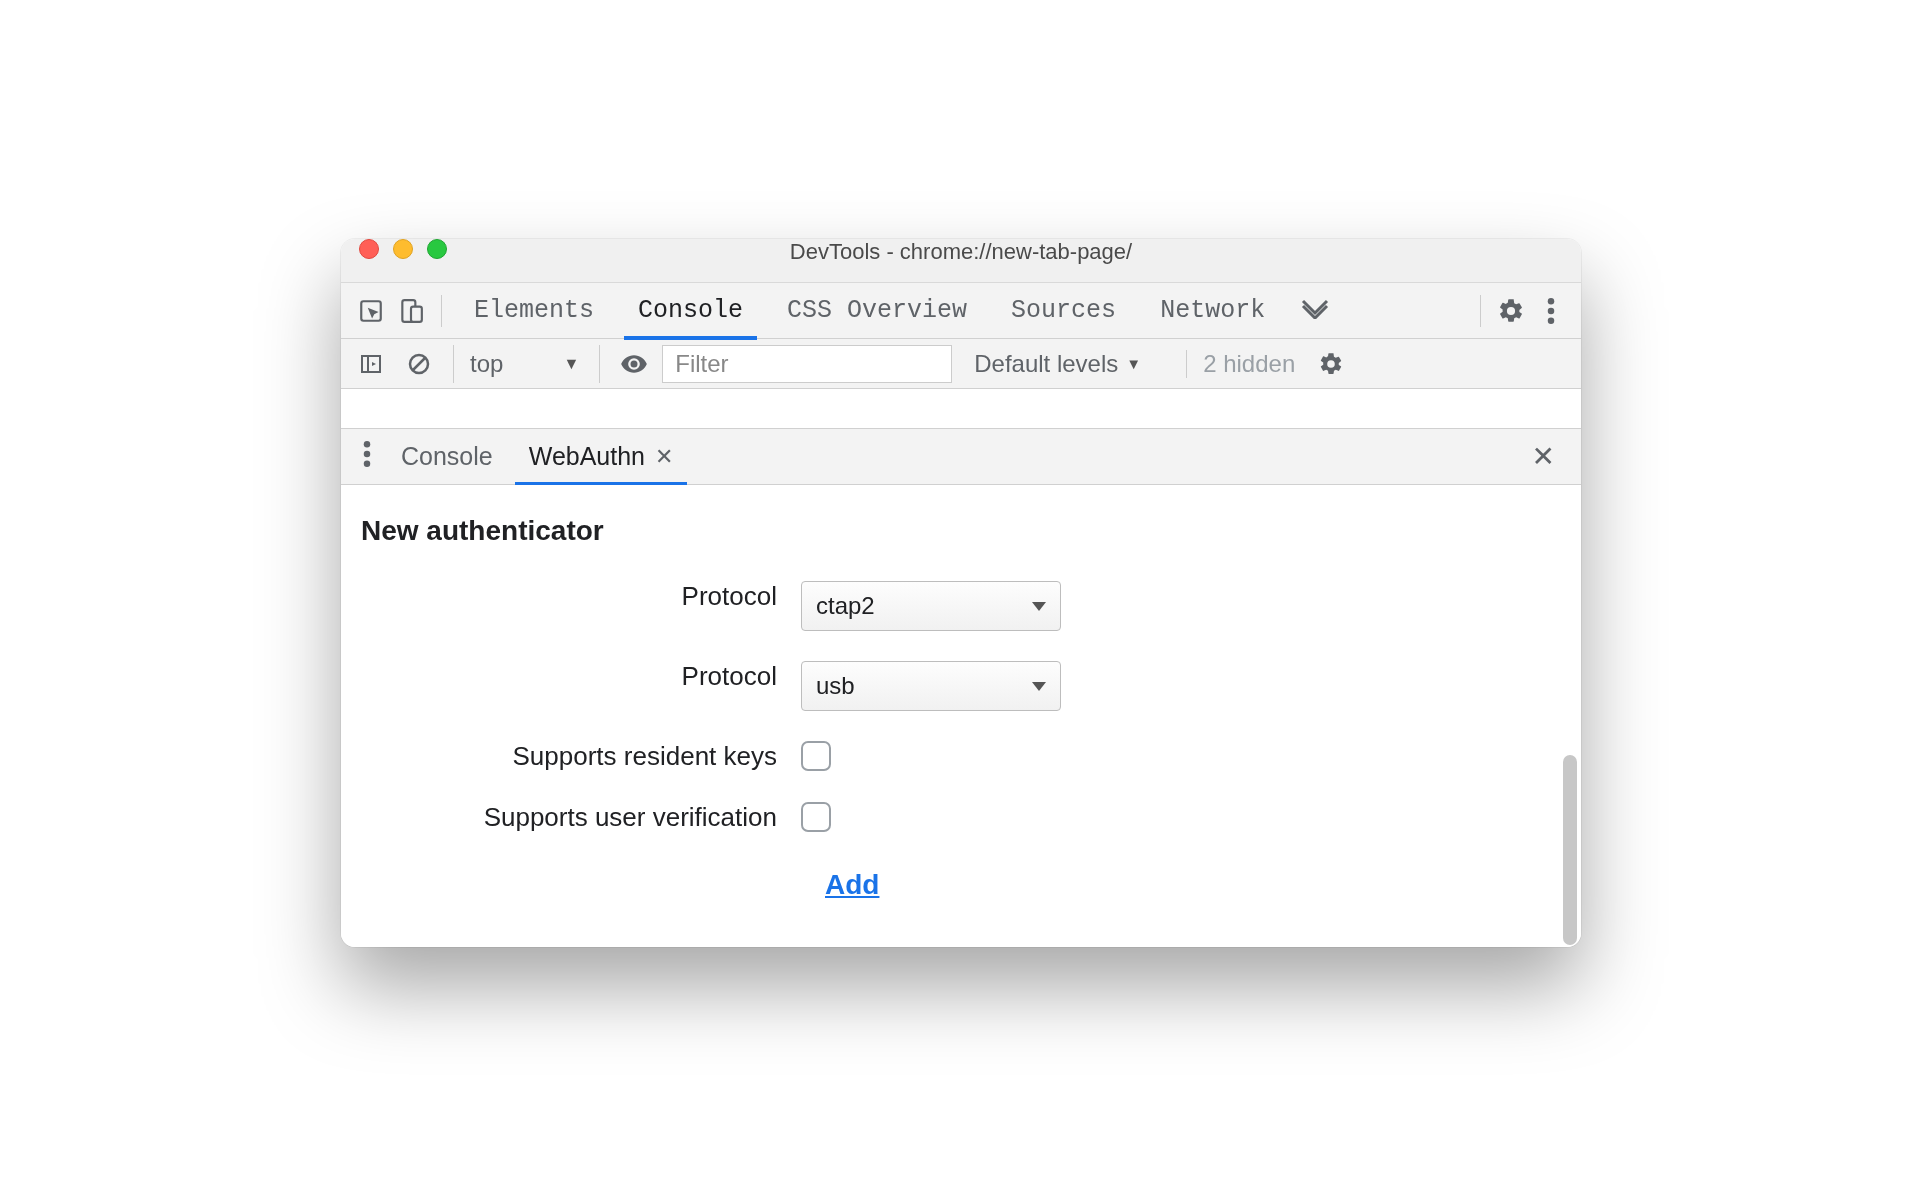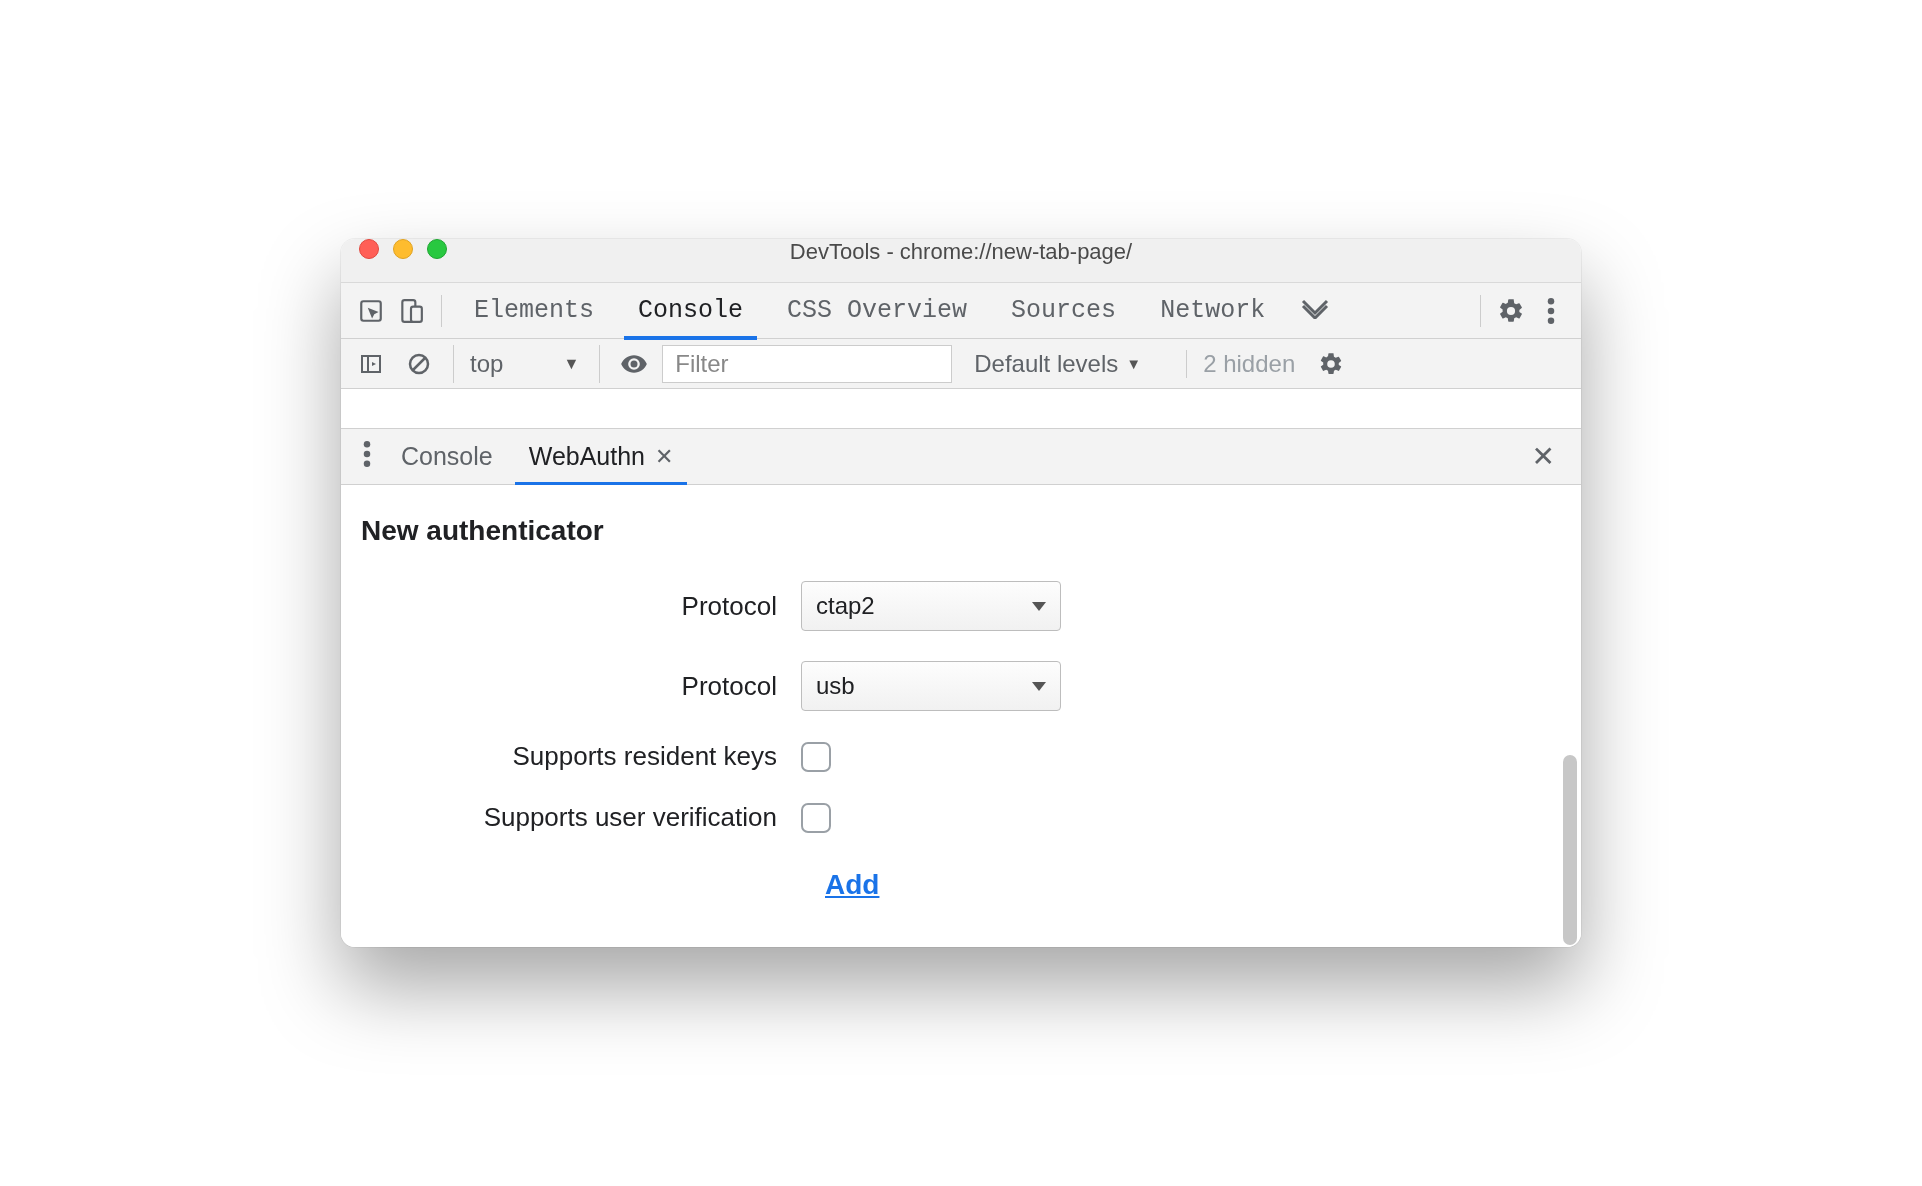--- a/index.html
+++ b/index.html
@@ -181,21 +181,20 @@
     font-size: 28px;
     color: #202124;
     font-weight: 700;
     margin-bottom: 34px;
   }
   .form {
     width: 720px;
   }
   .row {
     display:flex;
-    align-items:center;
     margin-bottom: 30px;
   }
   .row label {
     width: 440px;
     text-align: right;
     padding-right: 24px;
     font-size: 26px;
     color: #202124;
   }
   .select {

